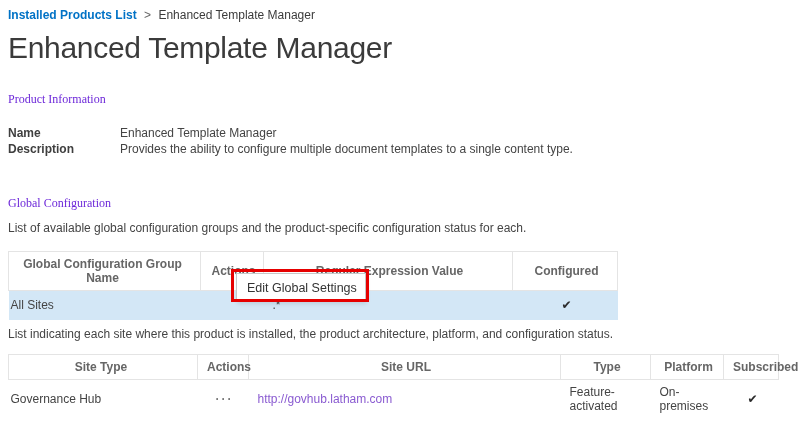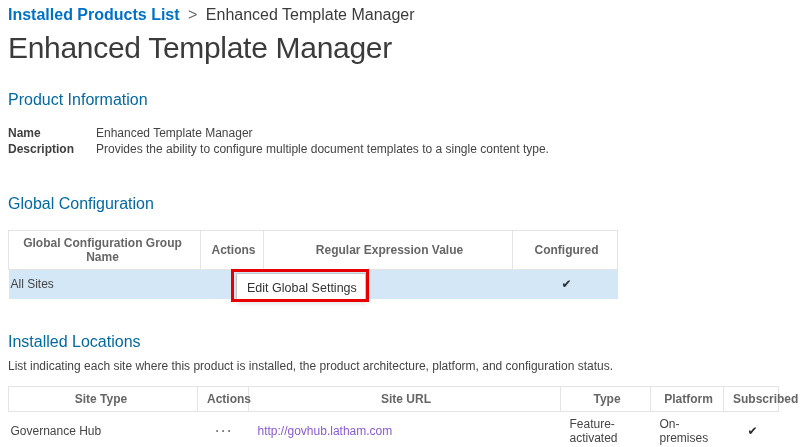--- a/index.html
+++ b/index.html
@@ -10,47 +10,48 @@
   }
   .page {
     position: relative;
     width: 800px;
     height: 447px;
     background: #fff;
     overflow: hidden;
     padding: 8px 8px 0 8px;
   }
   
-  .breadcrumb { font-size: 16px; color: #3b3b3b; line-height: 14px; }
+  .breadcrumb { font-size: 12px; color: #3b3b3b; line-height: 14px; }
   .breadcrumb .crumb-link { color: #0072c6; font-weight: 600; cursor: pointer; text-decoration: none; }
   .breadcrumb .sep { color: #666; margin: 0 4px; }
   
   .page-title {
     margin-top: 9px;
     font-size: 30px;
     font-weight: 300;
     color: #3b3b3b;
     letter-spacing: -0.3px;
     line-height: 34px;
   }
   
   .section-heading {
-    font-size: 16px;
+    font-size: 12px;
     font-weight: 300;
-    color: #0369a1;
+    color: #6d28d9;
     line-height: 21px;
+    font-family: Liberation Serif, serif;
   }
   .h-product { margin-top: 24px; }
   .h-global  { margin-top: 36px; }
   .h-locations { margin-top: 32px; }
   .section-desc { font-size: 12px; color: #444; margin-top: 7px; line-height: 14px; }
   
   .fields { margin-top: 15px; font-size: 12px; }
   .field-row { display: flex; line-height: 16px; }
-  .field-label { width: 88px; font-weight: bold; color: #3f3f3f; flex: none; }
+  .field-label { width: 112px; font-weight: bold; color: #3f3f3f; flex: none; }
   .field-value { color: #444; }
   
   table { border-collapse: collapse; table-layout: fixed; font-size: 12px; }
   .gc-table { width: 609px; margin-top: 16px; }
   .il-table { width: 770px; margin-top: 13px; }
   th {
     border: 1px solid #e4e4e4;
     background: #fff;
     color: #666;
     font-weight: bold;
@@ -116,20 +117,21 @@
       <div class="field-label">Name</div>
       <div class="field-value">Enhanced Template Manager</div>
     </div>
     <div class="field-row">
       <div class="field-label">Description</div>
       <div class="field-value">Provides the ability to configure multiple document templates to a single content type.</div>
     </div>
   </div>
 
   <h2 class="section-heading h-global">Global Configuration</h2>
+  <div class="section-desc">List of available global configuration groups and the product-specific configuration status for each.</div>
 
   <table class="gc-table">
     <colgroup>
         <col style="width:192px">
         <col style="width:63px">
         <col style="width:249px">
         <col style="width:105px">
       </colgroup>
     <thead>
       <tr>
@@ -142,21 +144,20 @@
     <tbody>
       <tr class="row-selected">
         <td class="first">All Sites</td>
         <td></td>
         <td>.*</td>
         <td class="check">✔</td>
       </tr>
     </tbody>
   </table>
 
-  <h2 class="section-heading h-locations">Installed Locations</h2>
   <div class="section-desc">List indicating each site where this product is installed, the product architecture, platform, and configuration status.</div>
 
   <table class="il-table">
     <colgroup>
         <col style="width:189px">
         <col style="width:51px">
         <col style="width:312px">
         <col style="width:90px">
         <col style="width:73px">
         <col style="width:55px">

